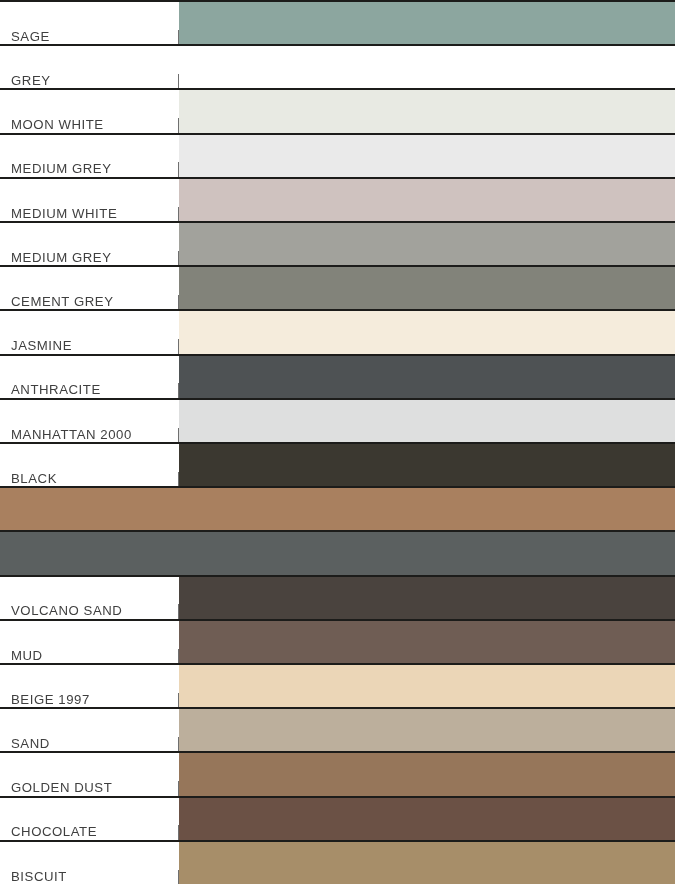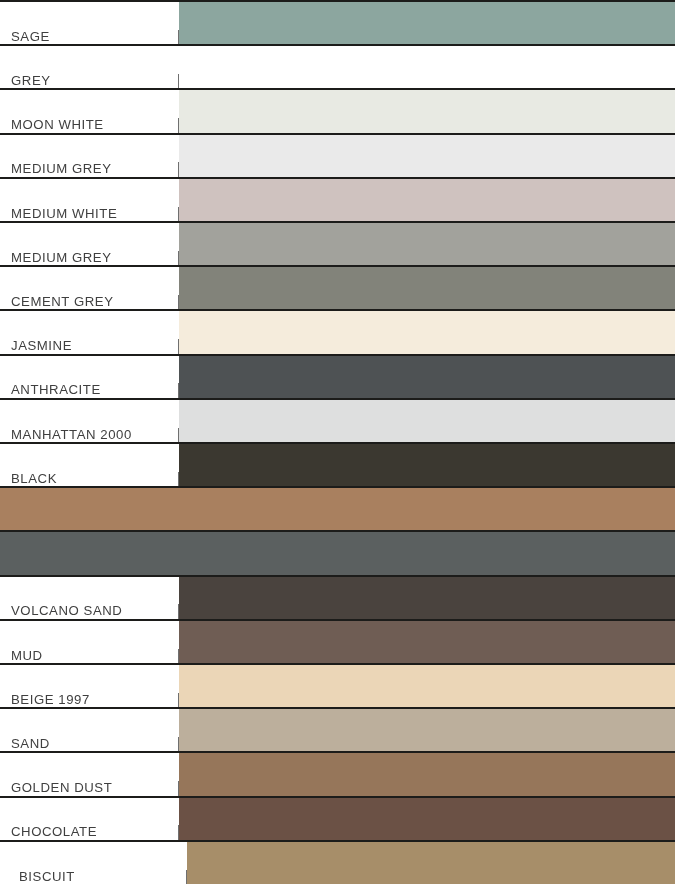--- a/index.html
+++ b/index.html
@@ -31,21 +31,20 @@
     flex-direction: row;
     align-items: flex-end;
     border-bottom: 2px solid #1c1c1a;
     box-sizing: border-box;
     min-height: 0;
     background: #ffffff;
   }
 
   .swatch-row:last-child {
     border-bottom: none;
-    padding-left: 8px;
   }
 
   .name-cell {
     width: 179px;
     flex: 0 0 179px;
     display: flex;
     align-items: center;
     padding-left: 11px;
     box-sizing: border-box;
     border-right: 1px solid #6f6f6f;

